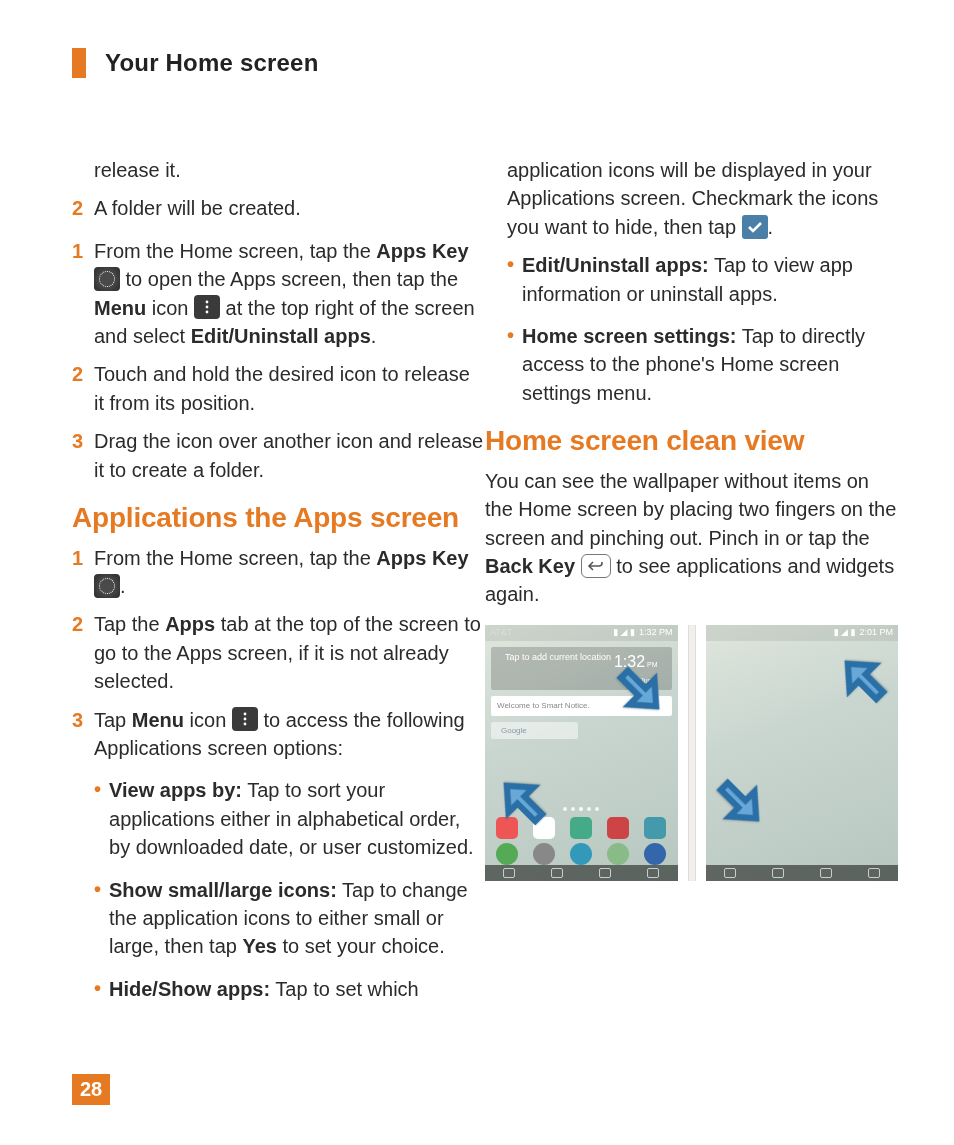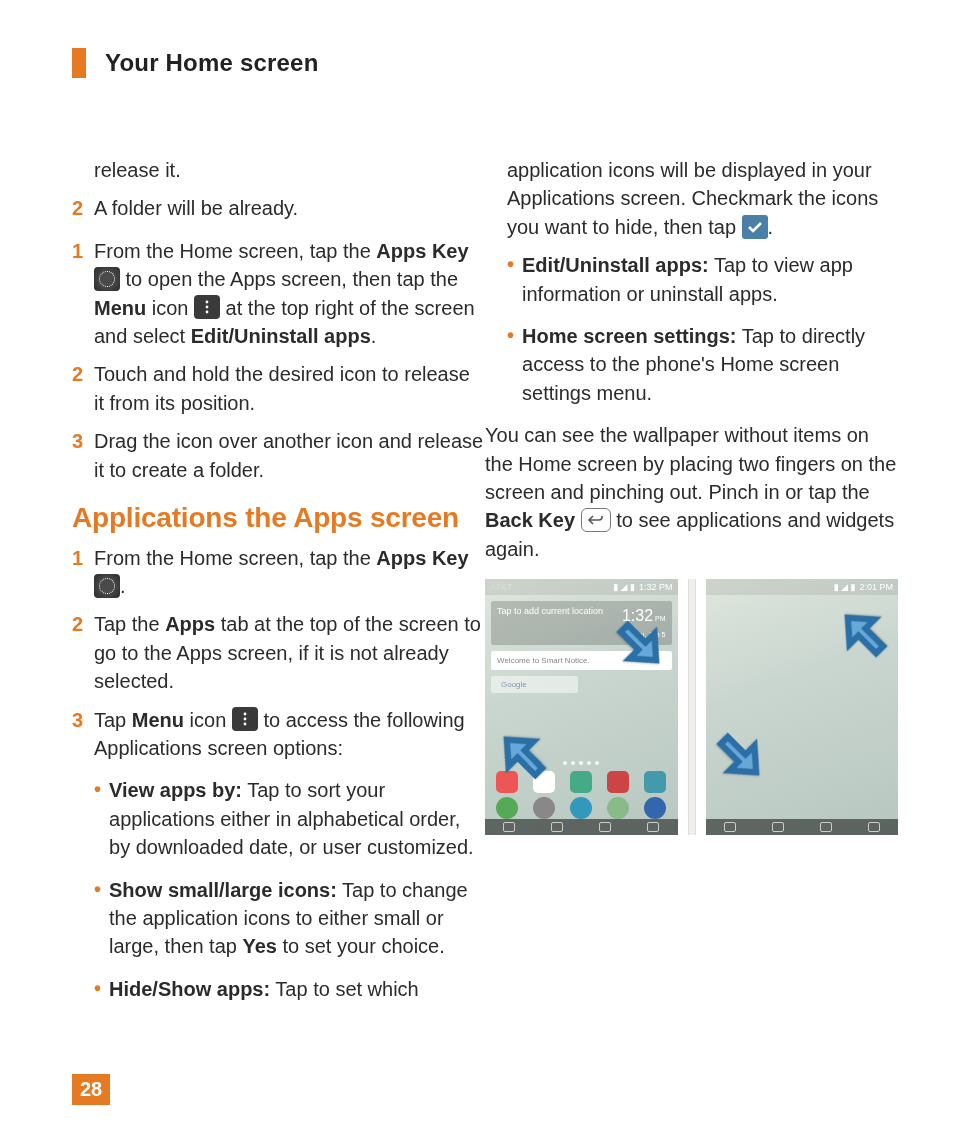--- a/index.html
+++ b/index.html
@@ -117,21 +117,21 @@
     color: #fff;
     background: rgba(0,0,0,0.08);
   }
   .statusbar .carrier { color: #ddd; }
   .statusbar .right { display: flex; gap: 4px; align-items: center; }
   .homewidgets { padding: 6px; }
   .weather {
     background: rgba(0,0,0,0.18);
     color: #fff;
     font-size: 9px;
-    padding: 4px 6px;
+    padding: 4px 14px;
     border-radius: 2px;
     display: flex;
     justify-content: space-between;
     margin-bottom: 6px;
   }
   .weather .time { font-size: 16px; font-weight: 300; }
   .smart {
     background: #fff;
     color: #888;
     font-size: 8px;
@@ -193,21 +193,21 @@
   <div class="header-title">Your Home screen</div>
 </div>
 
 <div class="columns">
 
   <div class="col">
     <div class="indent-icon-line p">release it.</div>
     <ol class="ol">
       <li>
           <span class="num">2</span>
-          <span class="num-text">A folder will be already.</span>
+          <span class="num-text">A folder will be created.</span>
         </li>
     </ol>
 
 
     <ol class="ol">
       <li>
           <span class="num">1</span>
         <span class="num-text">
           <span>From the Home screen, tap the </span><span class="b">Apps Key</span><br>
           <span class="icon icon-apps"></span><span> to open the Apps screen, then tap the </span><span class="b">Menu</span><span> icon </span><span class="icon icon-menu">
@@ -285,20 +285,21 @@
       <li>
           <span class="dot">•</span>
           <span class="btxt"><span class="b">Edit/Uninstall apps:</span><span> Tap to view app information or uninstall apps.</span></span>
         </li>
       <li>
           <span class="dot">•</span>
           <span class="btxt"><span class="b">Home screen settings:</span><span> Tap to directly access to the phone's Home screen settings menu.</span></span>
         </li>
     </ul>
 
+    <div class="h2">Home screen clean view</div>
     <div class="p">
       <span>You can see the wallpaper without items on the Home screen by placing two fingers on the screen and pinching out. Pinch in or tap the </span><span class="b">Back Key</span>
       <span class="icon icon-back">
           <svg viewBox="0 0 18 12">
             <path d="M6 2 L2 6 L6 10 M2 6 H12 a3 3 0 0 0 3 -3 V2"></path>
           </svg>
         </span><span> to see applications and widgets again.</span>
     </div>
 
     <div class="screenshot-figure">

